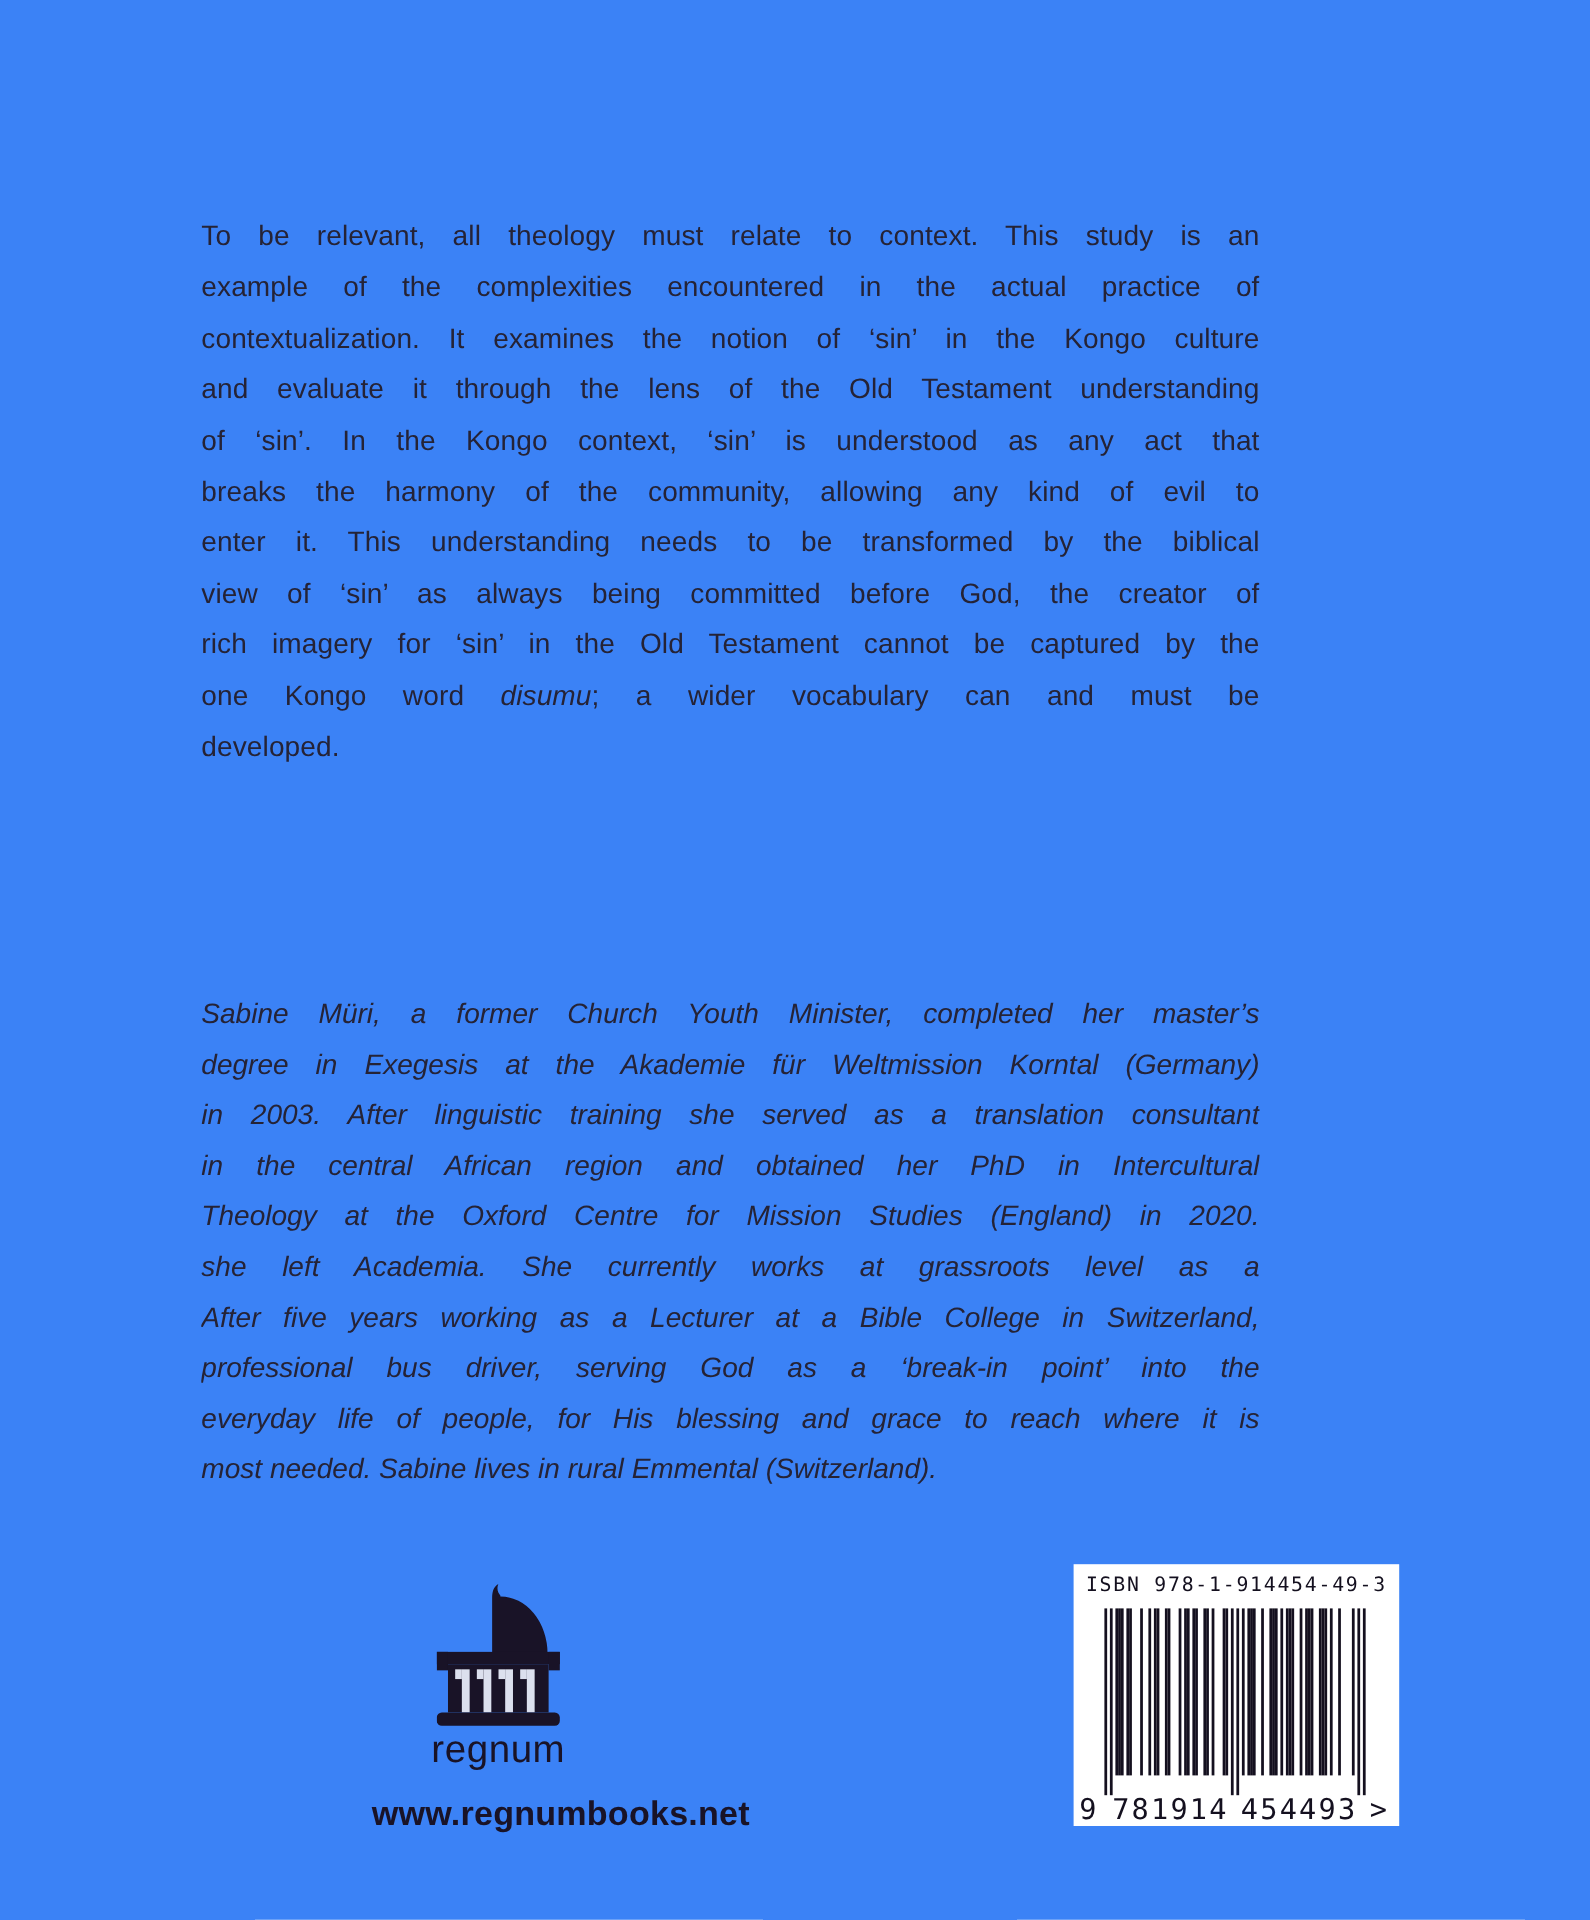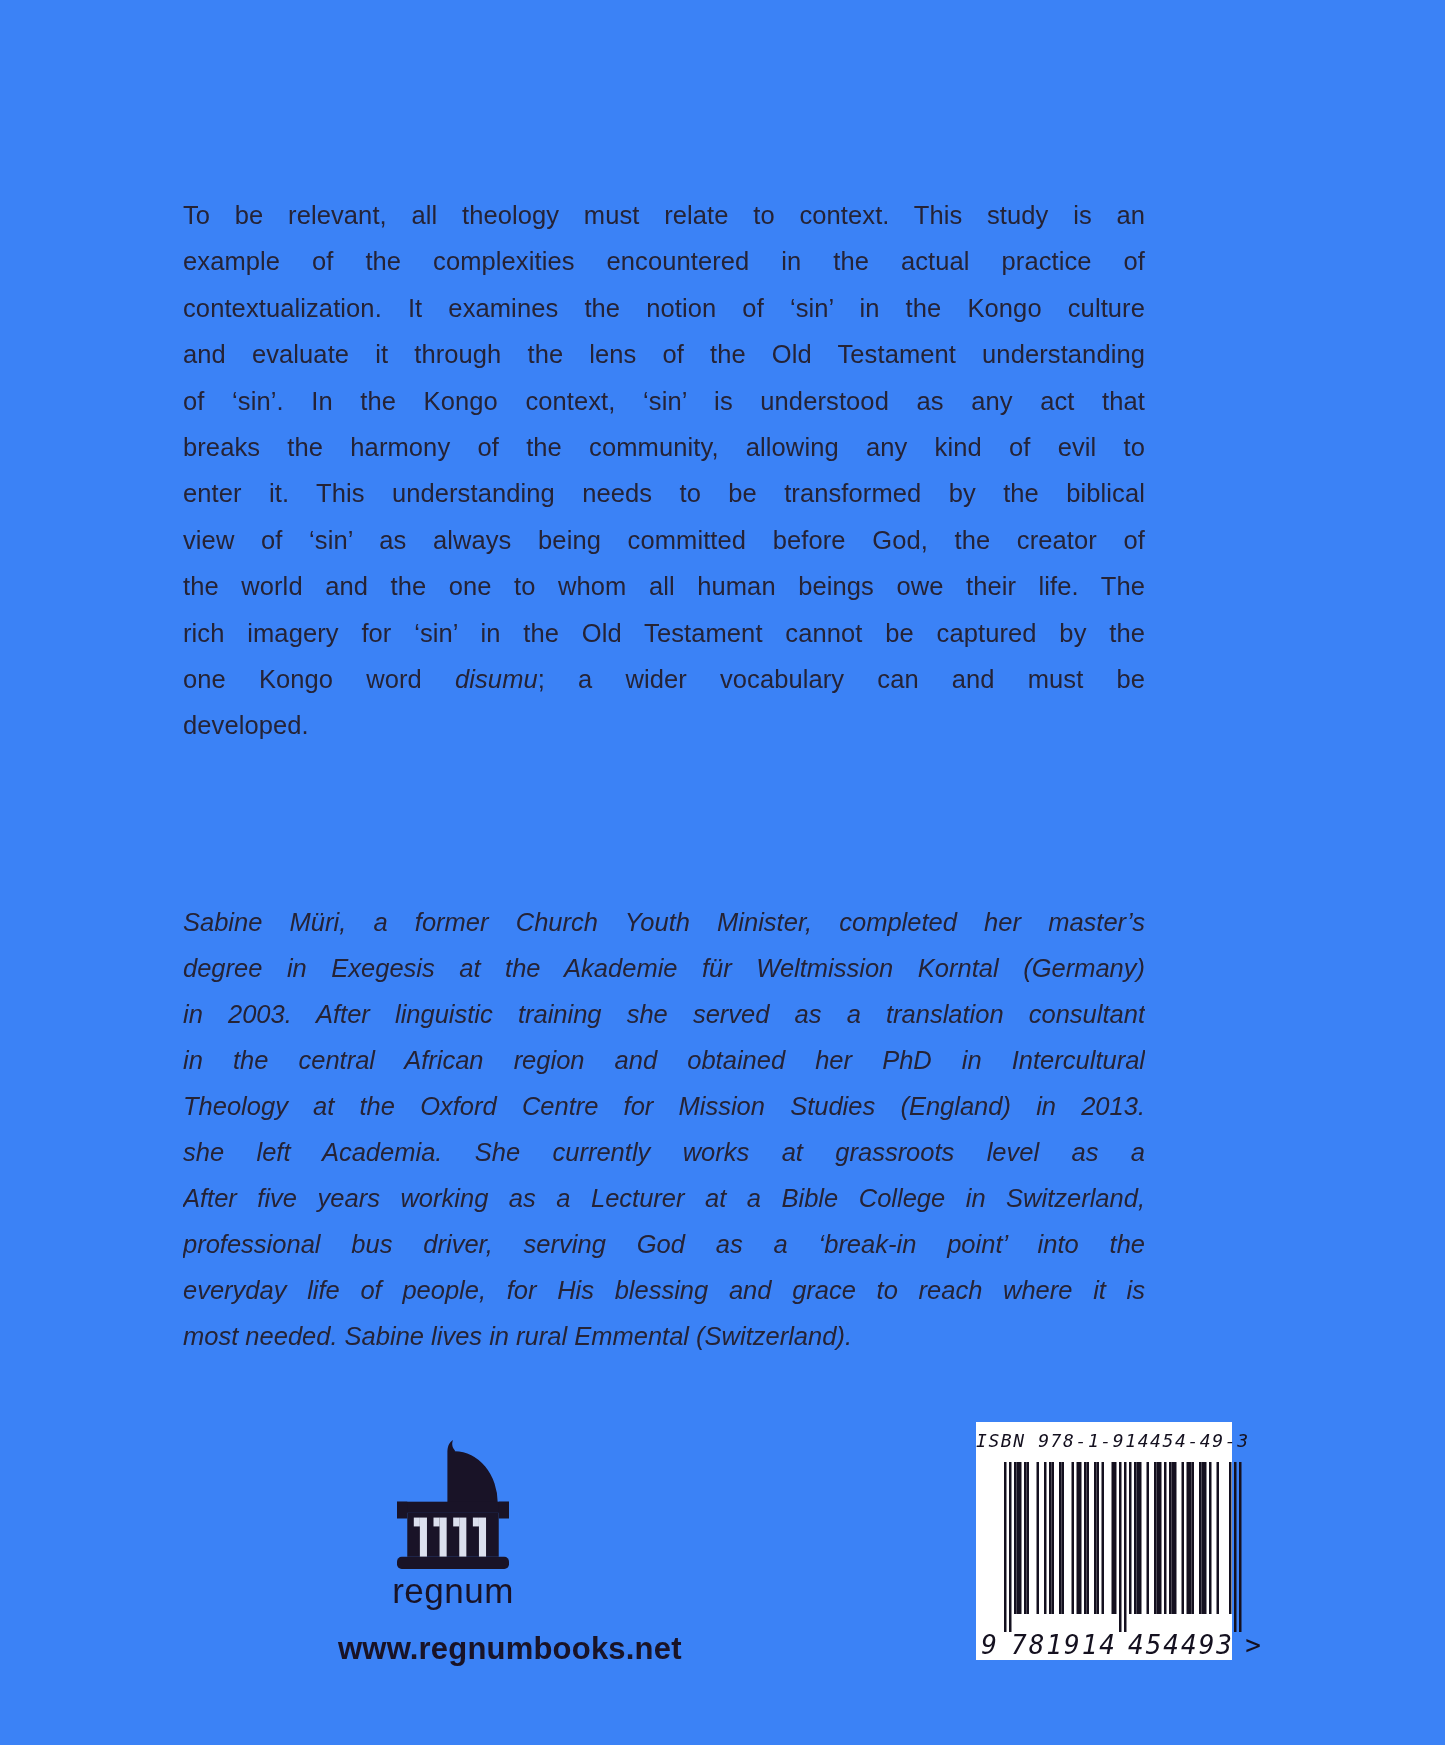--- a/index.html
+++ b/index.html
@@ -26,23 +26,22 @@
   .publisher{
     position:absolute;left:338px;top:1440px;width:230px;
     text-align:center;color:#191327;
   }
   .logo{width:112px;height:129px;display:block;margin:0 auto;}
   .logo .dark{fill:#191327;}
   .logo .gap{fill:#dce0ee;}
   .pubname{font-size:35px;margin-top:2px;letter-spacing:0.5px;}
   .puburl{font-size:31px;margin-top:20px;letter-spacing:0.2px;font-weight:bold;}
   .barcode-panel{
-    position:absolute;left:976px;top:1422px;width:256px;height:238px;
+    position:absolute;left:976px;top:1422px;width:296px;height:238px;
     background:#ffffff;
-    font-style:italic;
   }
   .isbn-line{
     font-family:"DejaVu Sans Mono",monospace;
     font-size:18px;letter-spacing:1.6px;
     text-align:center;margin-top:8px;
     color:#14101f;white-space:nowrap;
   }
   .bars{position:absolute;left:0;top:40px;width:296px;height:198px;}
   .bars rect{fill:#14101f;}
   .bars text{
@@ -57,32 +56,31 @@
 
   <section class="textblock synopsis">
       <div class="tline">To be relevant, all theology must relate to context. This study is an</div>
       <div class="tline">example of the complexities encountered in the actual practice of</div>
       <div class="tline">contextualization. It examines the notion of ‘sin’ in the Kongo culture</div>
       <div class="tline">and evaluate it through the lens of the Old Testament understanding</div>
       <div class="tline">of ‘sin’. In the Kongo context, ‘sin’ is understood as any act that</div>
       <div class="tline">breaks the harmony of the community, allowing any kind of evil to</div>
       <div class="tline">enter it. This understanding needs to be transformed by the biblical</div>
       <div class="tline">view of ‘sin’ as always being committed before God, the creator of</div>
-      <div class="tline">the world and the one to whom all human beings owe their life. The</div>
       <div class="tline">rich imagery for ‘sin’ in the Old Testament cannot be captured by the</div>
       <div class="tline">one Kongo word <em>disumu</em>; a wider vocabulary can and must be</div>
       <div class="tline">developed.</div>
     </section>
 
   <section class="textblock bio">
       <div class="tline">Sabine Müri, a former Church Youth Minister, completed her master’s</div>
       <div class="tline">degree in Exegesis at the Akademie für Weltmission Korntal (Germany)</div>
       <div class="tline">in 2003. After linguistic training she served as a translation consultant</div>
       <div class="tline">in the central African region and obtained her PhD in Intercultural</div>
-      <div class="tline">Theology at the Oxford Centre for Mission Studies (England) in 2013.</div>
+      <div class="tline">Theology at the Oxford Centre for Mission Studies (England) in 2020.</div>
       <div class="tline">she left Academia. She currently works at grassroots level as a</div>
       <div class="tline">After five years working as a Lecturer at a Bible College in Switzerland,</div>
       <div class="tline">professional bus driver, serving God as a ‘break-in point’ into the</div>
       <div class="tline">everyday life of people, for His blessing and grace to reach where it is</div>
       <div class="tline">most needed. Sabine lives in rural Emmental (Switzerland).</div>
     </section>
 
   <div class="publisher">
     <svg class="logo" viewBox="0 0 120 138" xmlns="http://www.w3.org/2000/svg">
 

